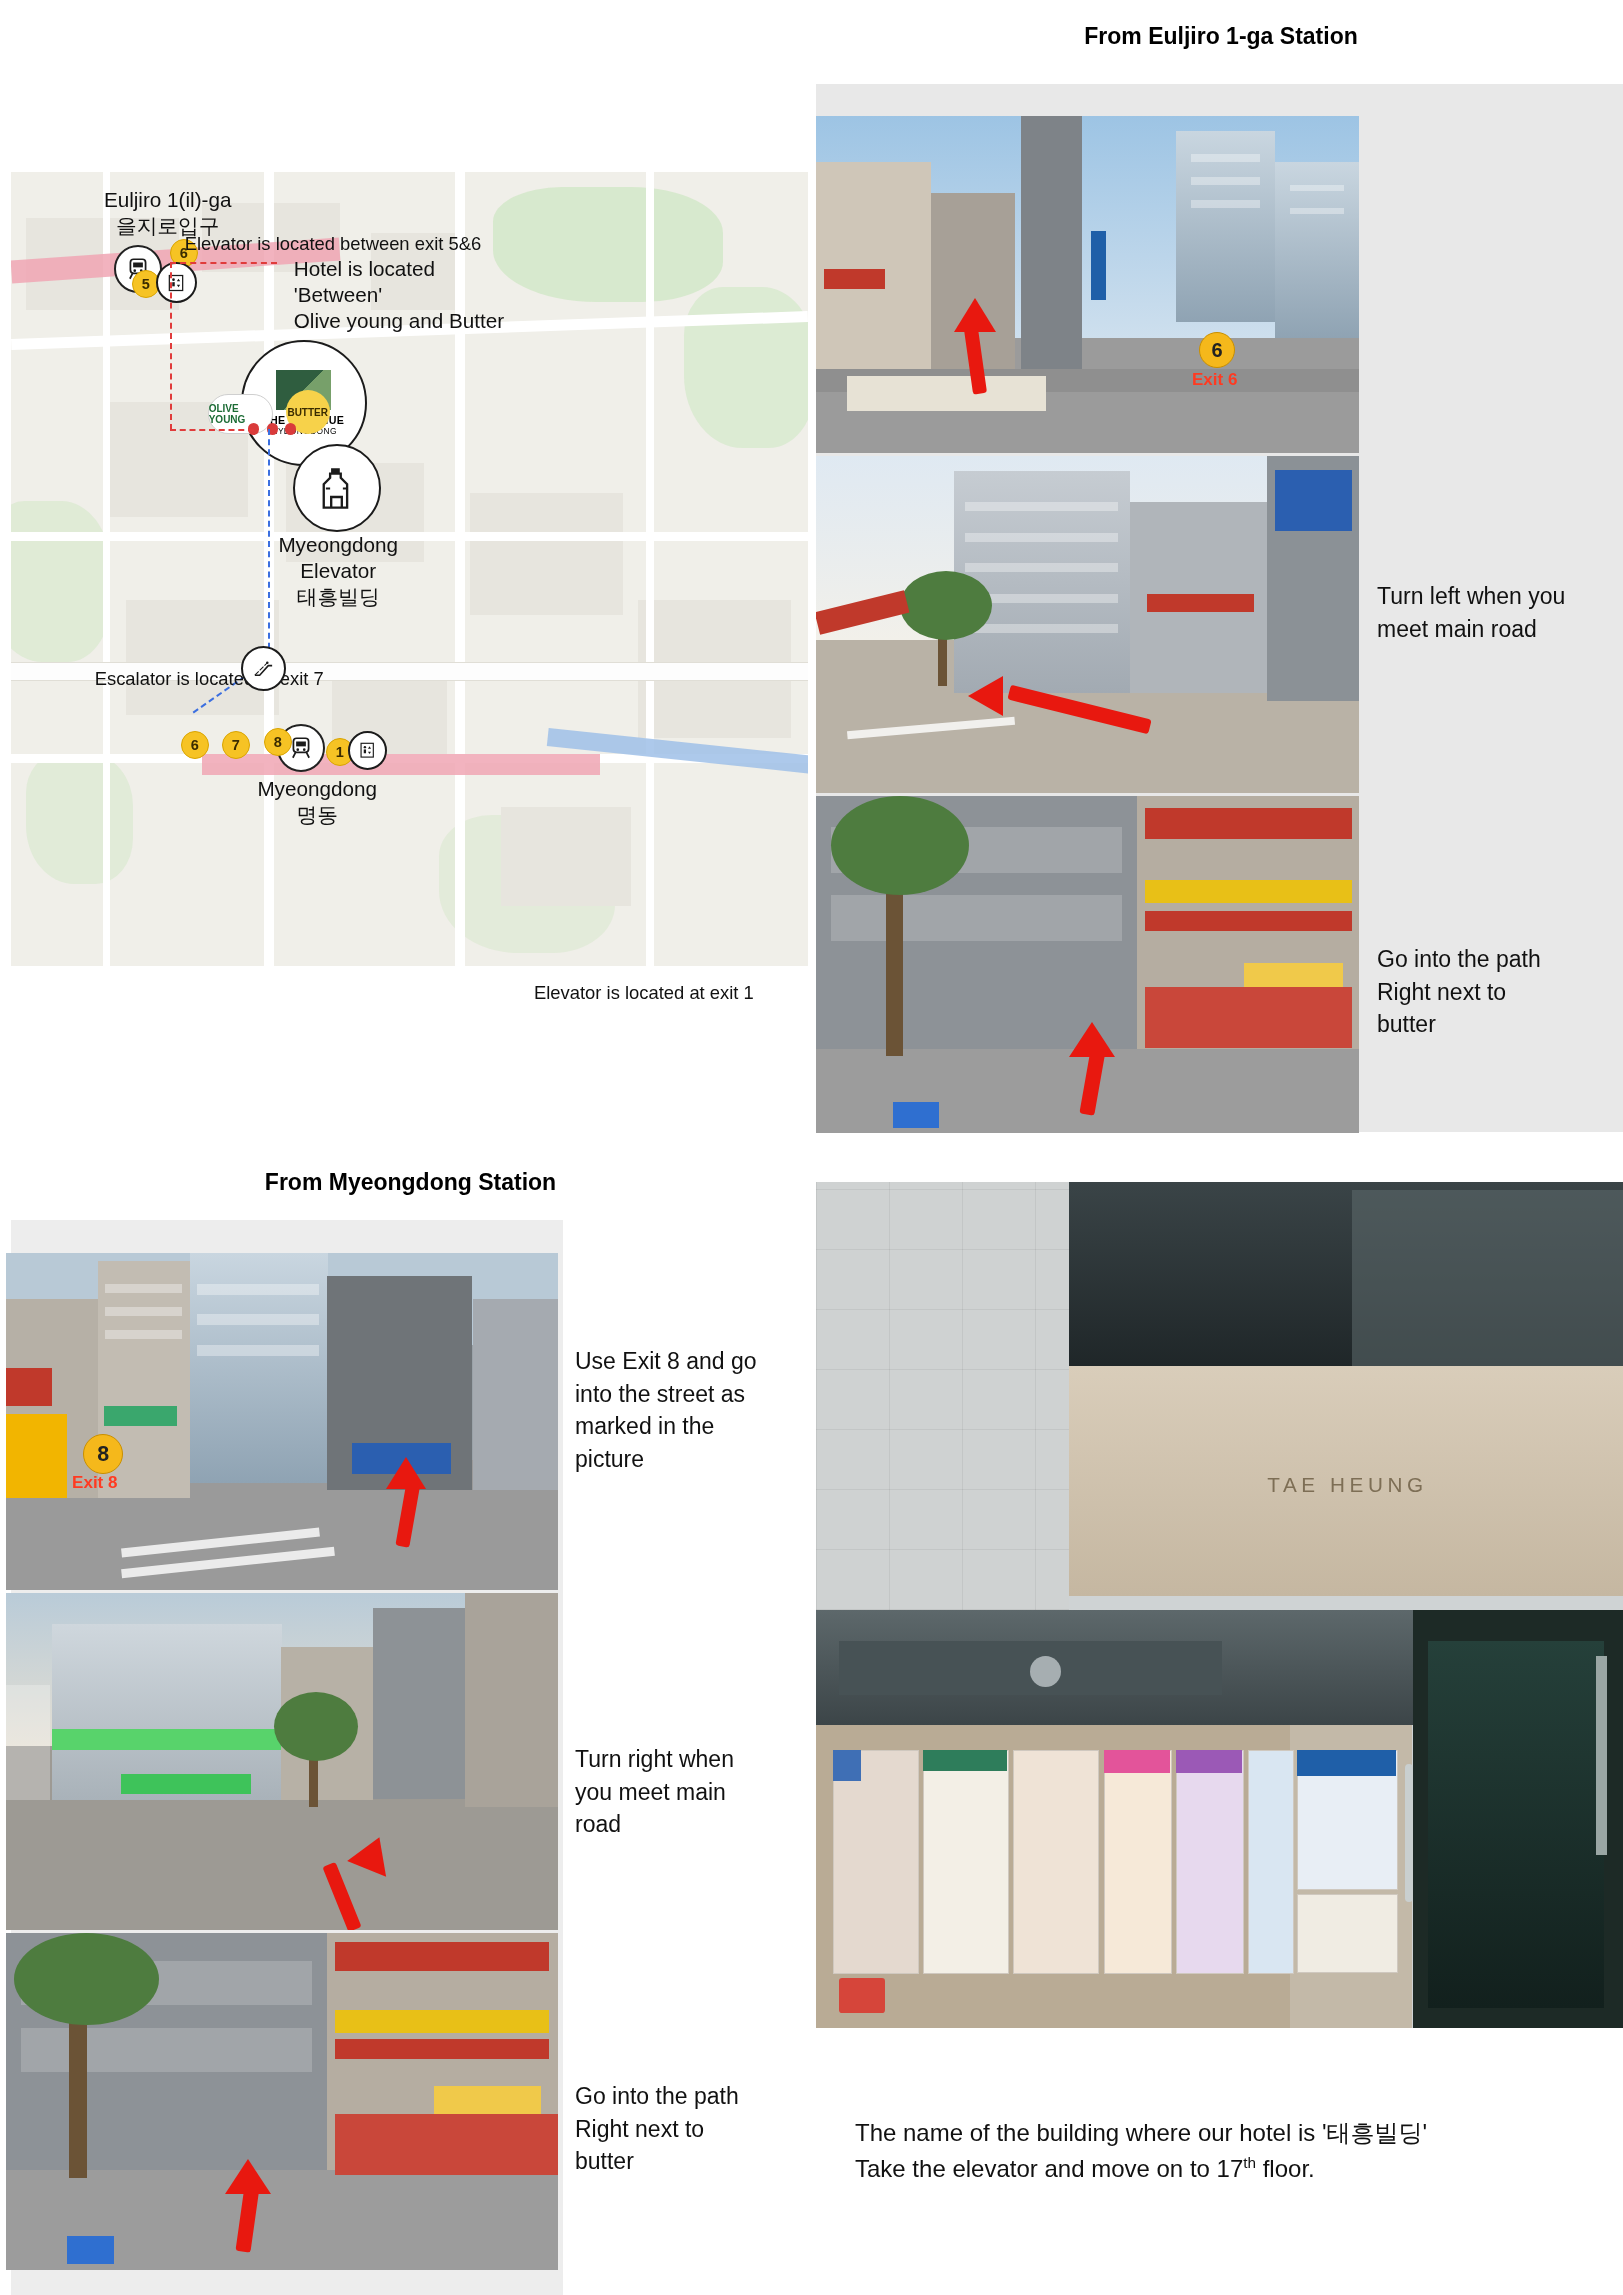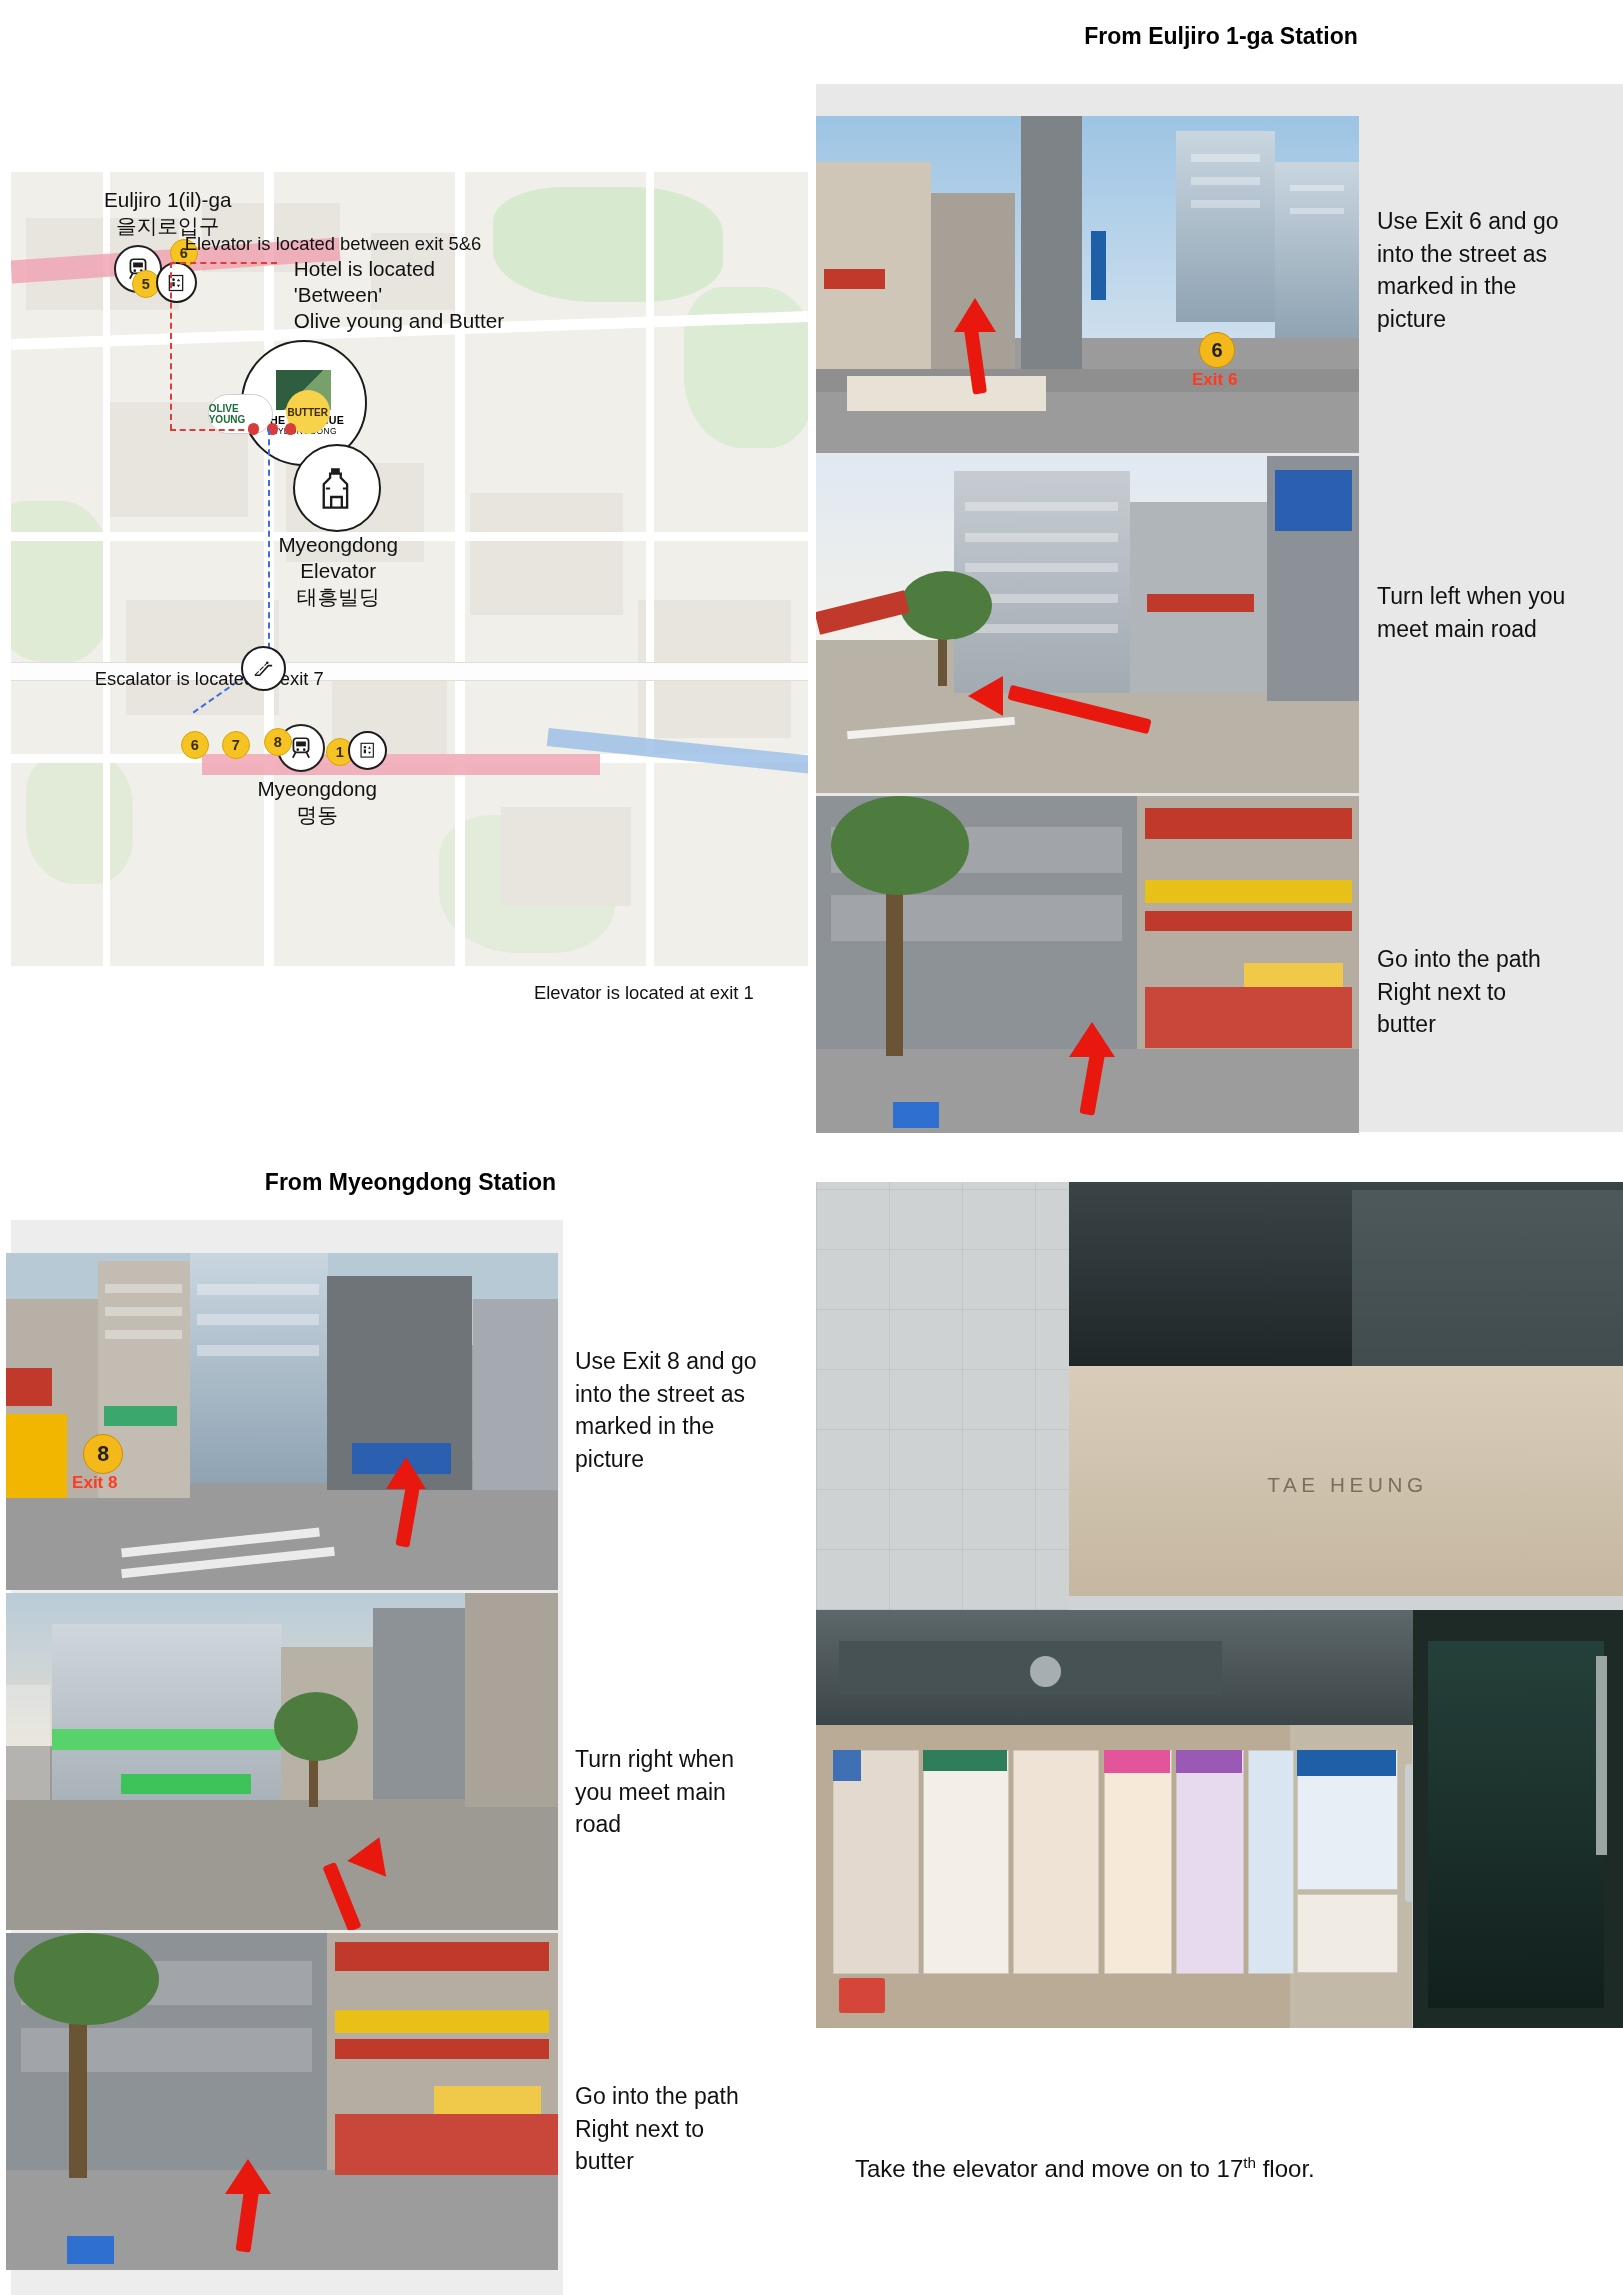--- a/index.html
+++ b/index.html
@@ -406,21 +406,20 @@
     <div class="sign-blue" style="left:275px;top:115px;width:15.3px;height:69px;"></div>
     <div class="bldg" style="left:0;top:253px;width:543px;height:23px;background:#8f8f8f;"></div>
     <div class="sign-yellow" style="left:31px;top:260px;width:199px;height:35px;background:#e7e2d5;"></div>
 
     <div class="arrow-shaft" style="left:152px;top:205px;width:13.8px;height:73px;transform:rotate(-8deg);"></div>
     <div class="arrow-head" style="left:138px;top:182px;border-left:21.4px solid transparent;border-right:21.4px solid transparent;border-bottom:34px solid #e8180f;"></div>
 
     <div class="exit-circle" style="left:383px;top:216px;">6</div>
     <div class="exit-tag" style="left:376px;top:254px;">Exit 6</div>
   </div>
-  <div class="caption abs" style="left:1377px;top:205px;width:199px;">Use Exit 6 and go into the street as marked in the picture</div>
 
   <div class="photo" style="left:816px;top:456px;width:543px;height:337px;">
     <div class="sky" style="height:184px;background:linear-gradient(#dfe9f2,#f2f0ea);"></div>
     <div class="ground" style="height:153px;background:#b9b2a6;"></div>
     <div class="bldg glass" style="left:138px;top:15.3px;width:176px;height:222px;background:linear-gradient(180deg,#c6ccd2,#a2aab2);"></div>
     <div class="win" style="left:149px;top:46px;width:153px;height:9.2px;"></div>
     <div class="win" style="left:149px;top:77px;width:153px;height:9.2px;"></div>
     <div class="win" style="left:149px;top:107px;width:153px;height:9.2px;"></div>
     <div class="win" style="left:149px;top:138px;width:153px;height:9.2px;"></div>
     <div class="win" style="left:149px;top:168px;width:153px;height:9.2px;"></div>
@@ -564,18 +563,18 @@
     <div class="abs" style="left:107px;top:568px;width:84px;height:21.4px;background:#2e7d5b;"></div>
     <div class="abs" style="left:288px;top:568px;width:66px;height:23px;background:#e3549a;"></div>
     <div class="abs" style="left:360px;top:568px;width:66px;height:23px;background:#9b59b6;"></div>
     <div class="abs" style="left:481px;top:568px;width:99px;height:26px;background:#1f5fa8;"></div>
     <div class="abs" style="left:23px;top:796px;width:46px;height:35px;background:#d6453a;border-radius:3.1px;"></div>
 
     <div class="abs" style="left:589px;top:582px;width:7.7px;height:138px;background:#c9cfcf;border-radius:3.8px;"></div>
   </div>
 
   <div class="final-note">
-    <br>
+    <span>The name of the building where our hotel is '태흥빌딩'</span><br>
     <span>Take the elevator and move on to 17</span><sup>th</sup><span> floor.</span>
   </div>
 
 </div>
 
 
 </body></html>

